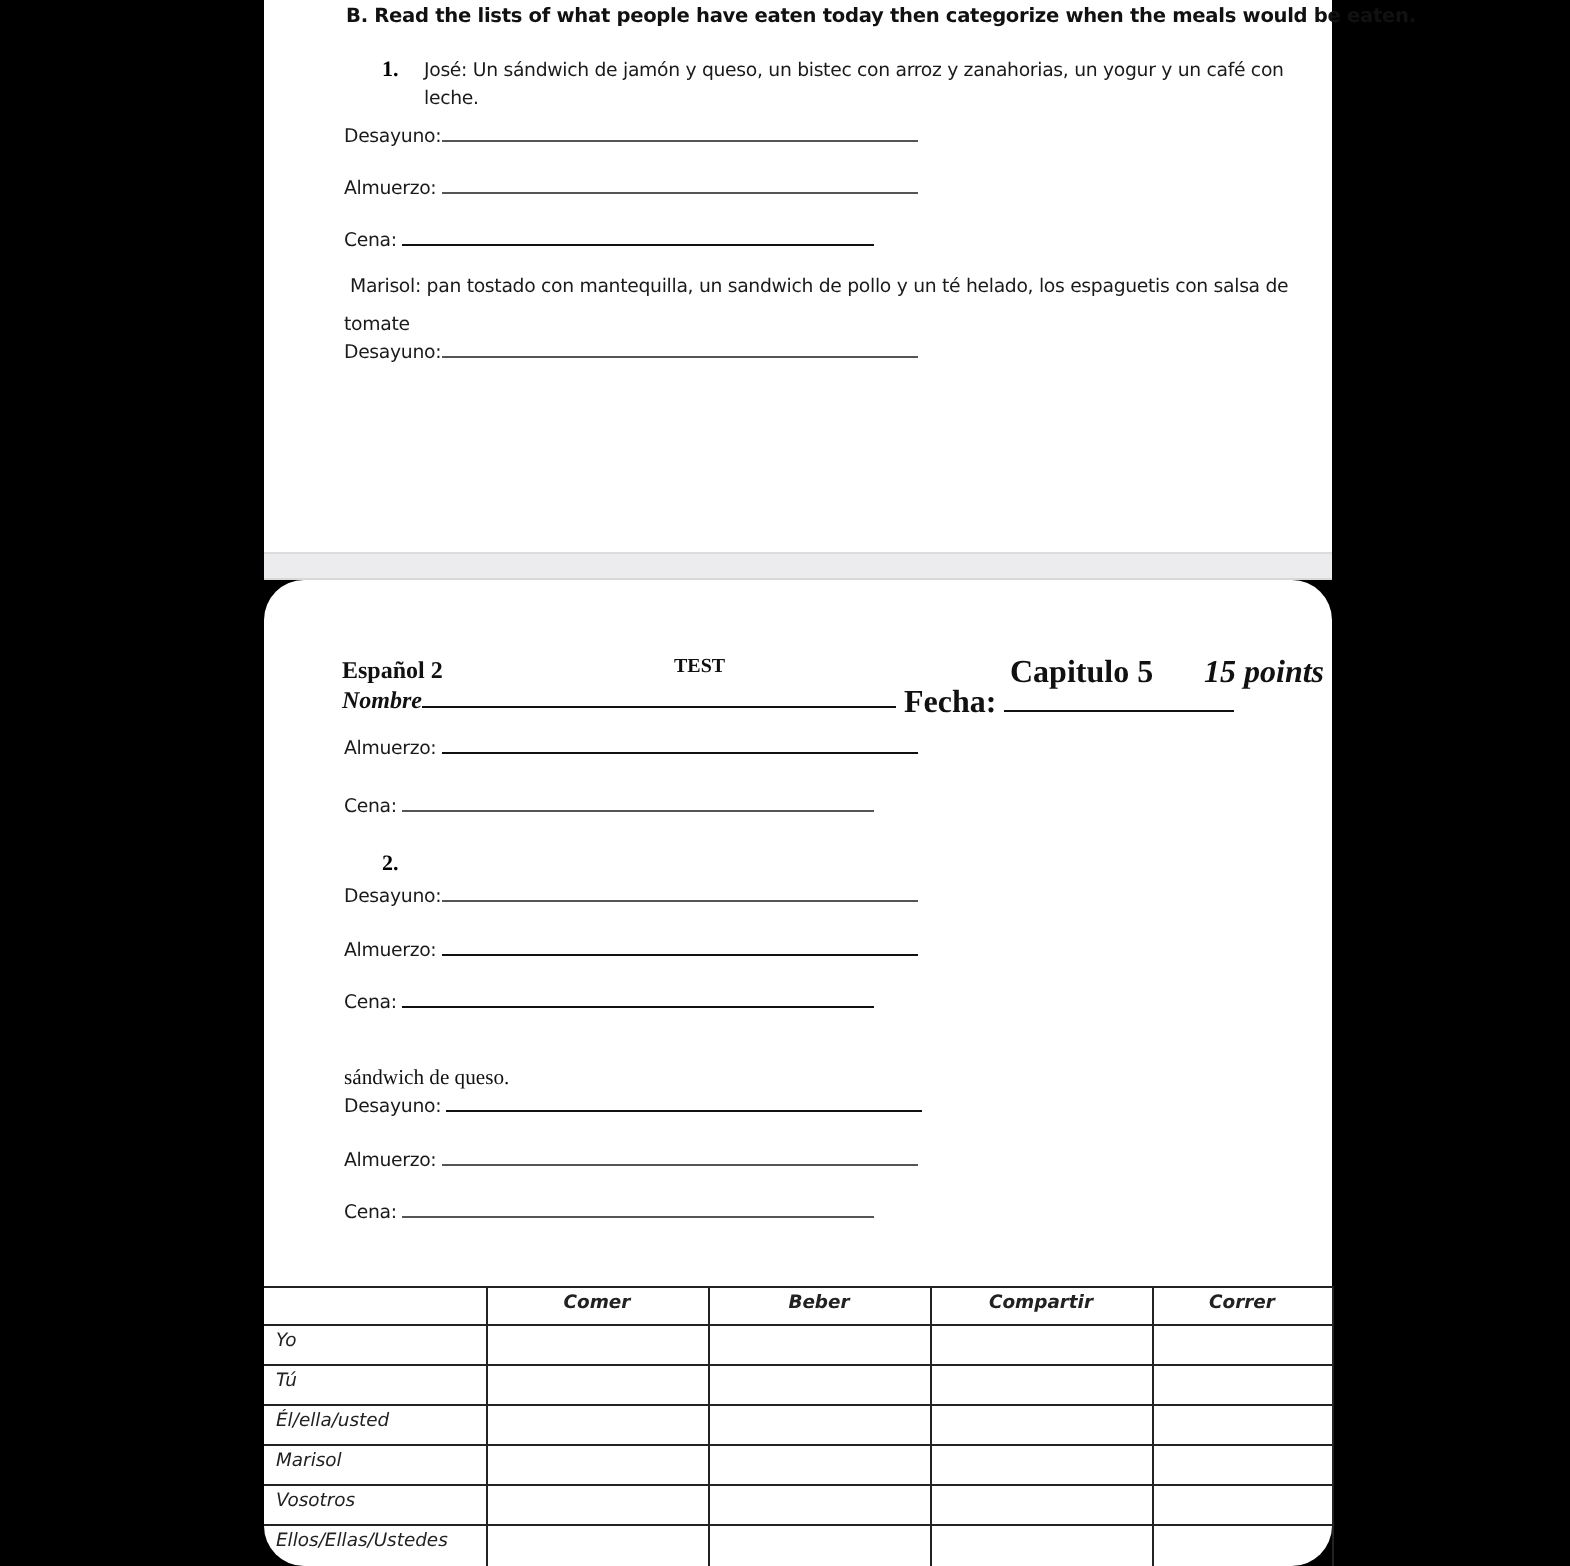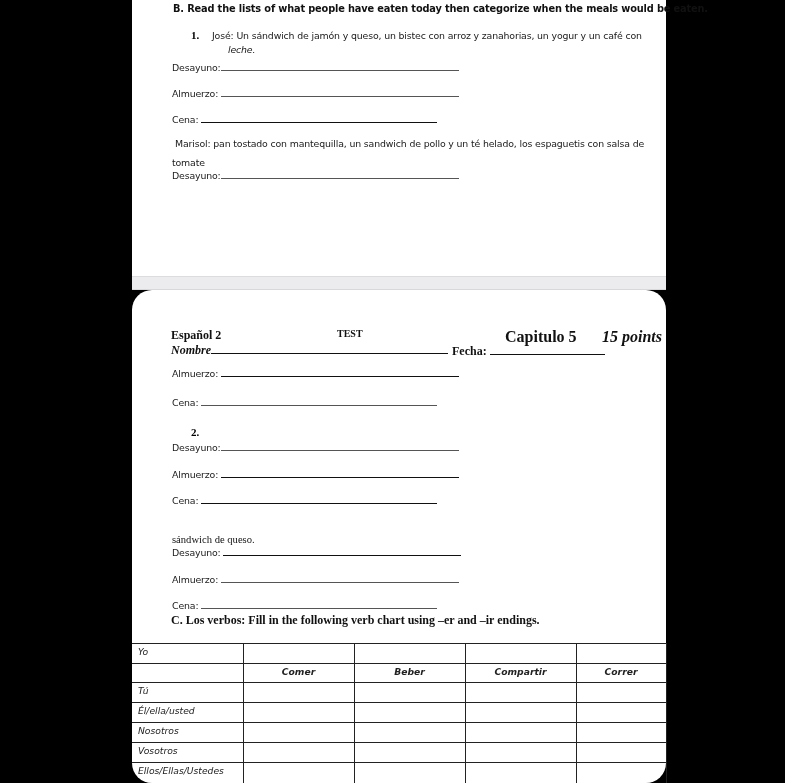--- a/index.html
+++ b/index.html
@@ -24,21 +24,21 @@
   table.verbs td.first, table.verbs th.first { border-left:none; }
 </style>
 </head>
 <body>
 
 <div class="page page-top">
   <div class="abs sans bold" style="left:13px; top:3px; font-size:9.8px; color:#111;">B. Read the lists of what people have eaten today then categorize when the meals would be eaten.</div>
 
   <div class="abs num" style="left:31px; top:29px;">1.</div>
   <div class="abs sans" style="left:52px; top:30px;">José:  Un sándwich de jamón y queso, un bistec con arroz y zanahorias, un yogur y un café con</div>
-  <div class="abs sans" style="left:68px; top:44px;font-style:italic;">leche.</div>
+  <div class="abs sans" style="left:52px; top:44px;">leche.</div>
 
   <div class="abs sans" style="left:12px; top:61px;">
     <span>Desayuno:</span><span class="line thin" style="width:238px;"></span>
   </div>
   <div class="abs sans" style="left:12px; top:87px;">
     <span>Almuerzo:</span>&nbsp;<span class="line thin" style="width:238px;"></span>
   </div>
   <div class="abs sans" style="left:12px; top:113px;">
     <span>Cena:</span>&nbsp;<span class="line thick" style="width:236px;"></span>
   </div>
@@ -54,21 +54,21 @@
 
 <div class="page page-bottom">
   <div class="abs serif bold" style="left:11px; top:38px; font-size:12px;">Español 2</div>
   <div class="abs serif bold" style="left:177px; top:38px; font-size:10px;">TEST</div>
   <div class="abs serif bold" style="left:345px; top:38px; font-size:16px;">Capitulo 5</div>
   <div class="abs serif bold" style="left:442px; top:38px; font-size:16px; font-style:italic;">15 points</div>
 
   <div class="abs serif bold" style="left:11px; top:52px; font-size:12px;font-style:italic;">
     <span>Nombre</span><span class="line thick" style="width:237px; height:11px;"></span>
   </div>
-  <div class="abs serif bold" style="left:292px; top:53px; font-size:12px;">
+  <div class="abs serif bold" style="left:292px; top:53px; font-size:16px;">
     <span>Fecha:</span>&nbsp;<span class="line thick" style="width:115px; height:11px;"></span>
   </div>
 
   <div class="abs sans" style="left:12px; top:77px;">
     <span>Almuerzo:</span>&nbsp;<span class="line thick" style="width:238px;"></span>
   </div>
   <div class="abs sans" style="left:12px; top:106px;">
     <span>Cena:</span>&nbsp;<span class="line thin" style="width:236px;"></span>
   </div>
 
@@ -87,61 +87,60 @@
   <div class="abs sans" style="left:12px; top:256px;">
     <span>Desayuno:</span>&nbsp;<span class="line thick" style="width:238px;"></span>
   </div>
   <div class="abs sans" style="left:12px; top:283px;">
     <span>Almuerzo:</span>&nbsp;<span class="line thin" style="width:238px;"></span>
   </div>
   <div class="abs sans" style="left:12px; top:309px;">
     <span>Cena:</span>&nbsp;<span class="line thin" style="width:236px;"></span>
   </div>
 
-  <div class="abs serif bold" style="left:11px; top:323px; font-size:12px;">C. Los verbos:  Fill in the following verb chart using –er and –ir endings.</div>
 
   <table class="verbs">
     <colgroup>
       <col style="width:111px">
         <col style="width:111px">
         <col style="width:111px">
         <col style="width:111px">
         <col style="width:90px">
     </colgroup>
     <tbody>
         <tr>
+      <th class="first"></th>
+      <th>Comer</th>
+      <th>Beber</th>
+      <th>Compartir</th>
+      <th>Correr</th>
+    </tr>
+    <tr>
       <td class="first">Yo</td>
       <td></td>
           <td></td>
           <td></td>
           <td></td>
-    </tr>
-    <tr>
-      <th class="first"></th>
-      <th>Comer</th>
-      <th>Beber</th>
-      <th>Compartir</th>
-      <th>Correr</th>
     </tr>
     <tr>
       <td class="first">Tú</td>
       <td></td>
           <td></td>
           <td></td>
           <td></td>
     </tr>
     <tr>
       <td class="first">Él/ella/usted</td>
       <td></td>
           <td></td>
           <td></td>
           <td></td>
     </tr>
     <tr>
-      <td class="first">Nosotros</td>
+      <td class="first">Marisol</td>
       <td></td>
           <td></td>
           <td></td>
           <td></td>
     </tr>
     <tr>
       <td class="first">Vosotros</td>
       <td></td>
           <td></td>
           <td></td>

